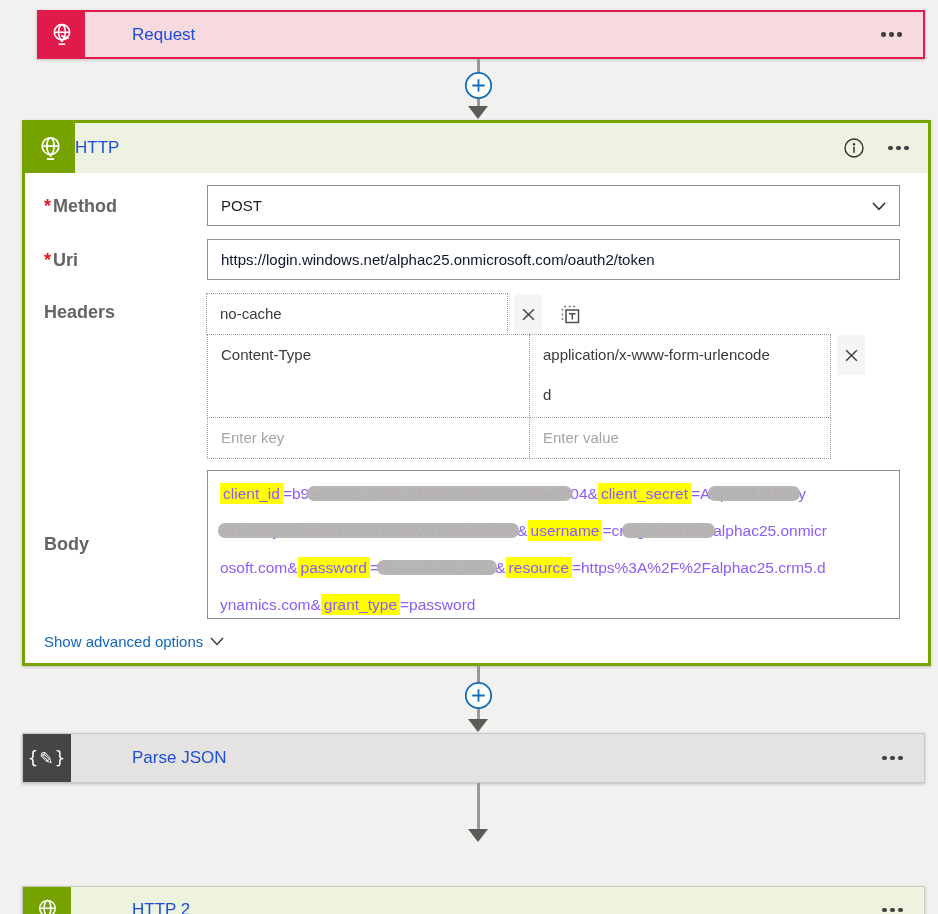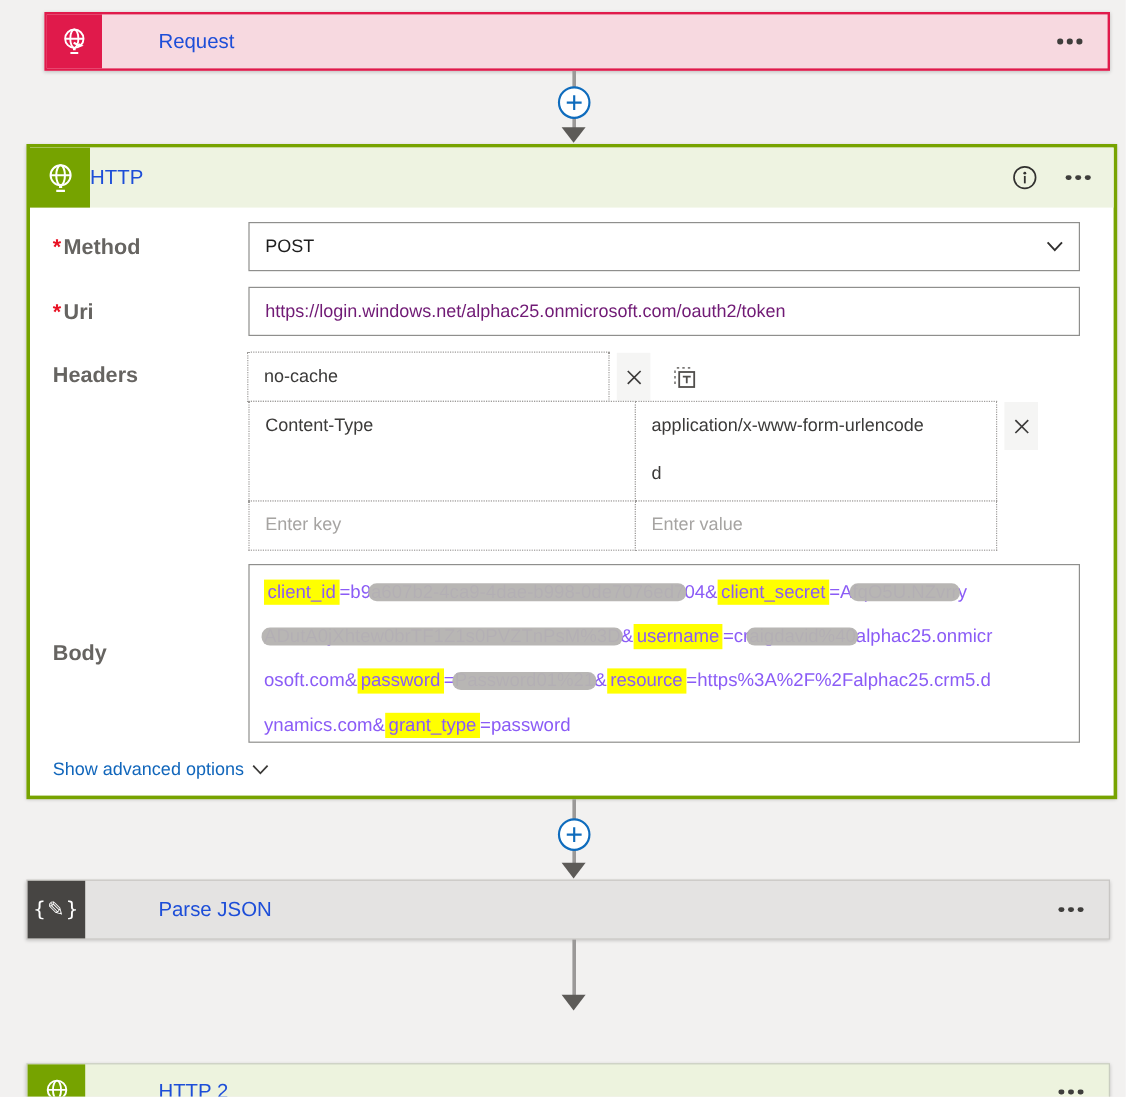--- a/index.html
+++ b/index.html
@@ -33,21 +33,21 @@
   .http-header .dots{margin-right:18px;}
 
   .http-content{padding:12px 0 0 19px;}
   .form-row{display:flex;margin-bottom:13px;}
   .form-label{width:163px;flex:none;font-size:18px;color:#666461;padding-top:11px;font-weight:bold;}
   .form-label .req{color:#e81123;margin-right:2px;}
   .row-center .form-label{padding-top:11px;}
   .input-box{box-sizing:border-box;width:693px;height:41px;border:1px solid #8f8f8d;background:#fff;
     display:flex;align-items:center;padding:0 13px;font-size:15px;color:#1e1e1e;}
   .input-box .chev{margin-left:auto;}
-  input.flat{border:none;outline:none;background:transparent;font:inherit;color:#701a75;width:100%;padding:0;}
+  input.flat{border:none;outline:none;background:transparent;font:inherit;color:#0f172a;width:100%;padding:0;}
 
   
   .hdr-area{width:714px;}
   .hdr-row{display:flex;align-items:flex-start;margin-top:-1px;}
   .hdr-row:first-child{margin-top:0;}
   .hdr-cell{box-sizing:border-box;border:1px dotted #9d9b99;background:#fff;padding:0 13px;
     font-size:15px;color:#3b3a39;line-height:40px;min-height:42px;}
   .hdr-key{width:323px;}
   .hdr-val{width:302px;margin-left:-1px;word-break:break-all;padding-right:58px;}
   .hdr-x{box-sizing:border-box;flex:none;width:28px;height:40px;margin-left:6px;margin-top:1px;background:#f5f5f4;}

